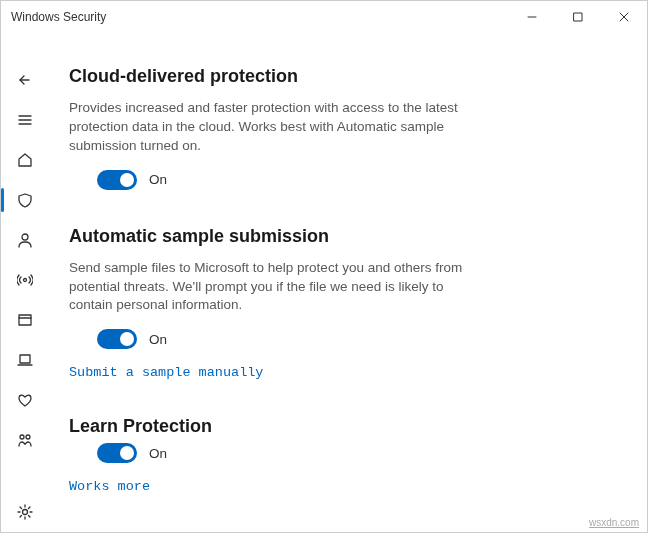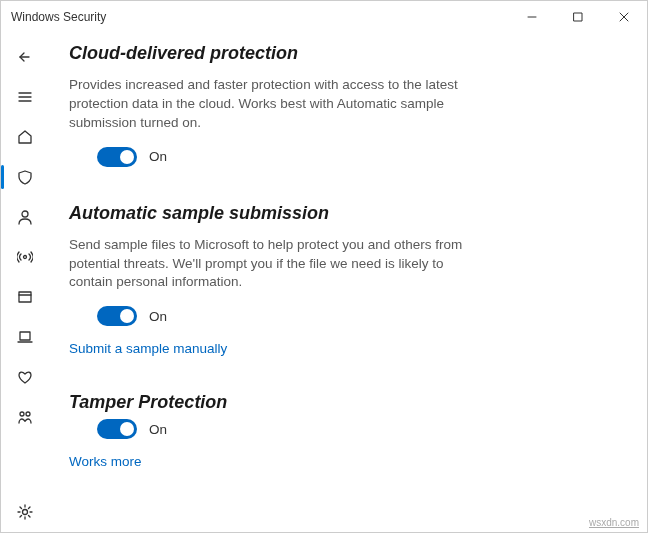--- a/index.html
+++ b/index.html
@@ -1,34 +1,34 @@
 <!DOCTYPE html>
 <html><head>
 <meta charset="utf-8">
 <style>
   * { box-sizing: border-box; }
   html, body { margin: 0; padding: 0; font-family: "Segoe UI", -apple-system, sans-serif; font-size: 14px; color: #1a1a1a; background: #fff; }
-  .window { width: 648px; height: 533px; display: flex; flex-direction: column; border: 1px solid #ccc; position: relative; overflow: hidden; }
+  .window { width: 648px; height: 533px; display: flex; flex-direction: column; border: 1px solid #ccc; position: relative; overflow: hidden; gap: 23px; }
   .titlebar { height: 32px; display: flex; align-items: center; justify-content: space-between; padding-left: 10px; font-size: 12px; color: #333; }
   .titlebar-controls { display: flex; height: 100%; }
   .titlebar-btn { width: 46px; height: 32px; display: flex; align-items: center; justify-content: center; color: #333; }
   .body { flex: 1; display: flex; min-height: 0; }
   .sidebar { width: 48px; display: flex; flex-direction: column; align-items: center; padding-top: 4px; }
   .sidebar-item { width: 40px; height: 40px; display: flex; align-items: center; justify-content: center; border-radius: 4px; color: #333; position: relative; }
   .sidebar-item.selected::before { content: ""; position: absolute; left: -4px; top: 8px; bottom: 8px; width: 3px; background: #0078d4; border-radius: 2px; }
   .sidebar-spacer { flex: 1; }
   .content { flex: 1; overflow-y: auto; padding: 10px 40px 20px 20px; }
   .section { margin-bottom: 36px; }
-  .section h2 { font-weight: 600; font-size: 18px; margin: 0 0 6px 0; color: #1a1a1a; font-style: italic; }
+  .section h2 { font-weight: 600; font-size: 18px; margin: 0 0 6px 0; color: #1a1a1a; }
   .section p.desc { margin: 12px 0 14px 0; font-size: 13.5px; color: #5a5a5a; line-height: 1.4; max-width: 420px; }
   .toggle-row { display: flex; align-items: center; gap: 12px; margin-bottom: 14px; padding-left: 28px; }
   .toggle { width: 40px; height: 20px; border-radius: 10px; background: #0067c0; position: relative; flex-shrink: 0; }
   .toggle::after { content: ""; position: absolute; right: 3px; top: 3px; width: 14px; height: 14px; border-radius: 50%; background: #fff; }
   .toggle-label { font-size: 13.5px; color: #333; }
-  .link { color: #0067c0; font-size: 13.5px; text-decoration: none; display: inline-block; }
+  .link { color: #0067c0; font-size: 13.5px; text-decoration: none; display: inline-block; font-family: Liberation Mono, monospace; }
   .content::-webkit-scrollbar { width: 4px; }
   .content::-webkit-scrollbar-thumb { background: #bbb; border-radius: 2px; }
   .watermark { position: absolute; bottom: 4px; right: 8px; font-size: 10px; color: #aaa; text-decoration: underline; }
   svg { width: 16px; height: 16px; stroke: currentColor; fill: none; stroke-width: 1.3; stroke-linecap: round; stroke-linejoin: round; }
   .titlebar-btn svg { width: 10px; height: 10px; stroke-width: 1; }
 </style>
 </head>
 <body>
 
 <div class="window">
@@ -144,21 +144,21 @@
         <h2>Automatic sample submission</h2>
         <p class="desc">Send sample files to Microsoft to help protect you and others from potential threats. We'll prompt you if the file we need is likely to contain personal information.</p>
         <div class="toggle-row">
           <div class="toggle"></div>
           <span class="toggle-label">On</span>
         </div>
         <a class="link" href="#">Submit a sample manually</a>
       </div>
 
       <div class="section">
-        <h2>Tamper Protection</h2>
+        <h2>Learn Protection</h2>
         <div class="toggle-row">
           <div class="toggle"></div>
           <span class="toggle-label">On</span>
         </div>
         <a class="link" href="#">Works more</a>
       </div>
 
     </div>
   </div>
 

